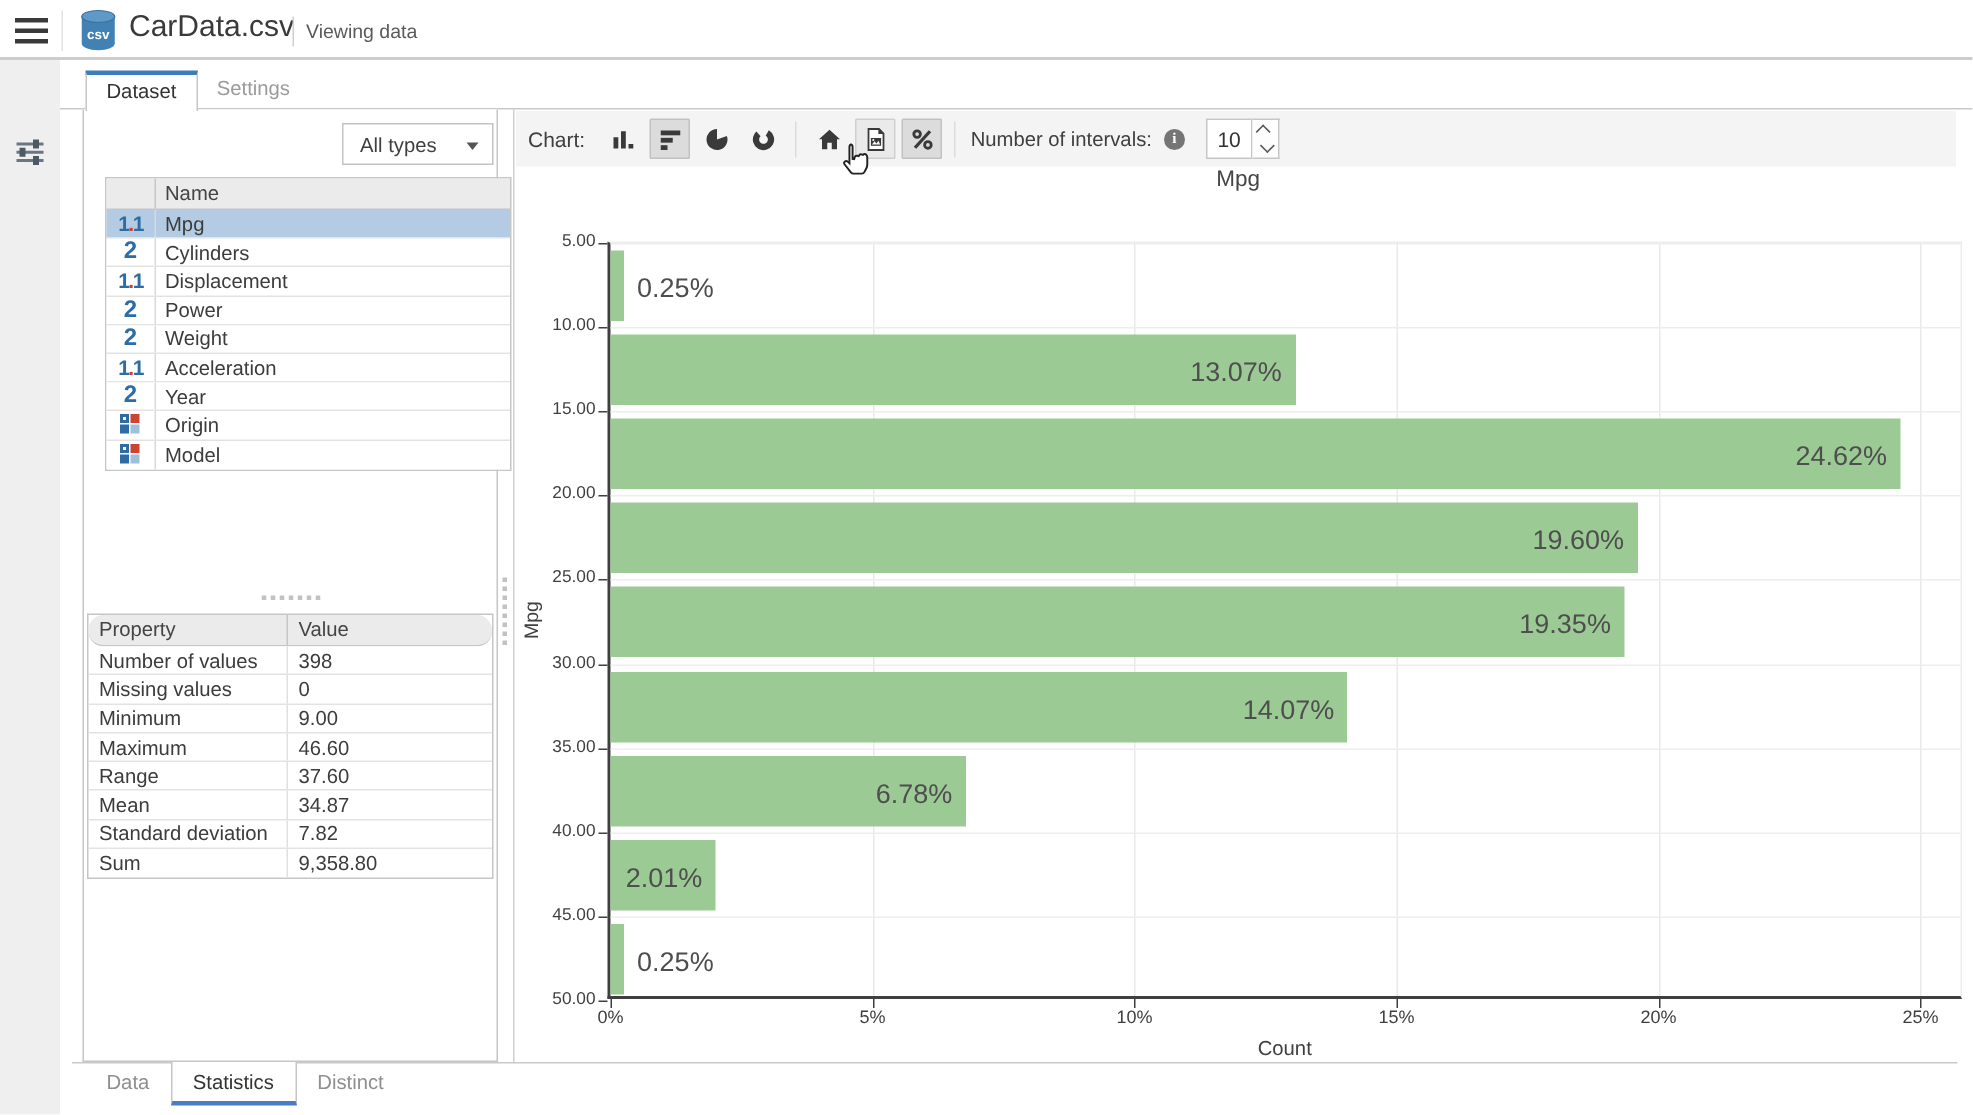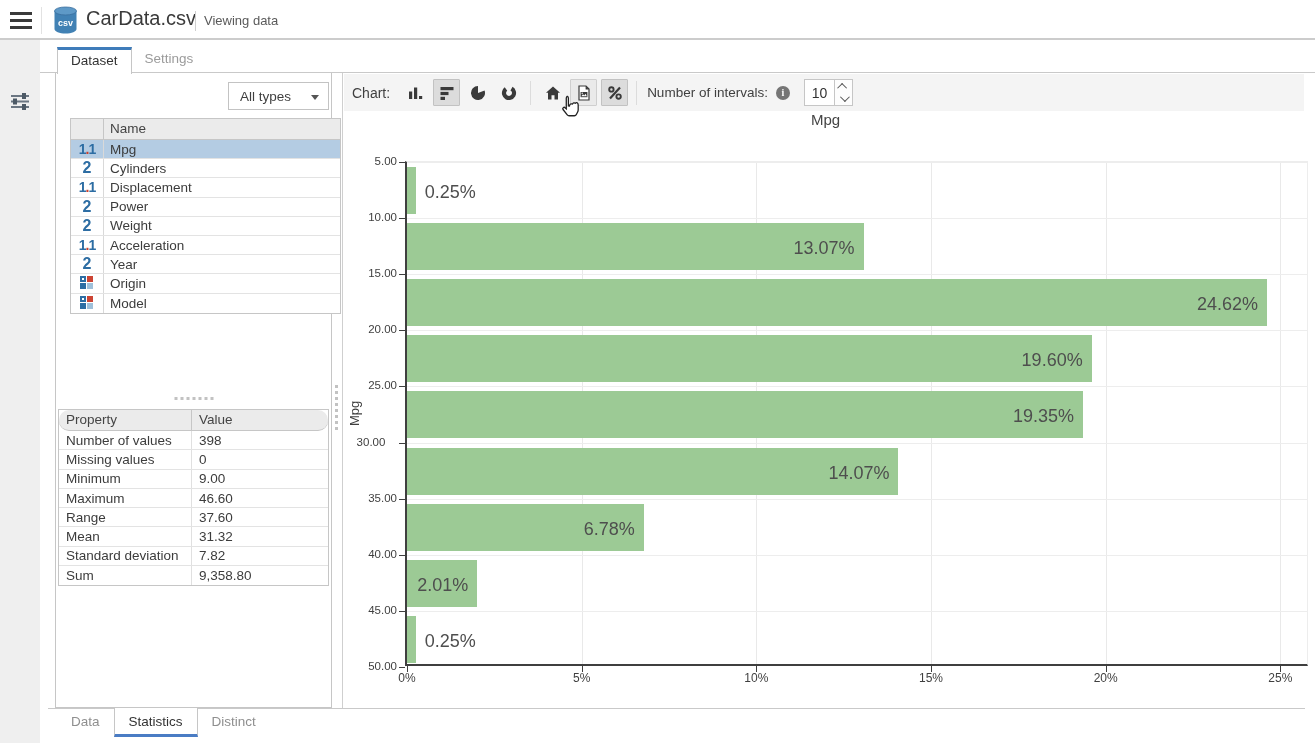--- a/index.html
+++ b/index.html
@@ -299,21 +299,21 @@
           <div class="stat-row">
             <div class="p">Maximum</div>
             <div class="v">46.60</div>
           </div>
           <div class="stat-row">
             <div class="p">Range</div>
             <div class="v">37.60</div>
           </div>
           <div class="stat-row">
             <div class="p">Mean</div>
-            <div class="v">31.32</div>
+            <div class="v">34.87</div>
           </div>
           <div class="stat-row">
             <div class="p">Standard deviation</div>
             <div class="v">7.82</div>
           </div>
           <div class="stat-row">
             <div class="p">Sum</div>
             <div class="v">9,358.80</div>
           </div>
         </div>
@@ -438,21 +438,21 @@
         <div class="ytick" style="top: 112.222px;"></div>
         <div class="ylab" style="top: 105.222px;">15.00</div>
         <div class="hgrid" style="top: 168.333px;"></div>
         <div class="ytick" style="top: 168.333px;"></div>
         <div class="ylab" style="top: 161.333px;">20.00</div>
         <div class="hgrid" style="top: 224.444px;"></div>
         <div class="ytick" style="top: 224.444px;"></div>
         <div class="ylab" style="top: 217.444px;">25.00</div>
         <div class="hgrid" style="top: 280.556px;"></div>
         <div class="ytick" style="top: 280.556px;"></div>
-        <div class="ylab" style="top: 273.556px; text-align: center;">30.00</div>
+        <div class="ylab" style="top: 273.556px;">30.00</div>
         <div class="hgrid" style="top: 336.667px;"></div>
         <div class="ytick" style="top: 336.667px;"></div>
         <div class="ylab" style="top: 329.667px;">35.00</div>
         <div class="hgrid" style="top: 392.778px;"></div>
         <div class="ytick" style="top: 392.778px;"></div>
         <div class="ylab" style="top: 385.778px;">40.00</div>
         <div class="hgrid" style="top: 448.889px;"></div>
         <div class="ytick" style="top: 448.889px;"></div>
         <div class="ylab" style="top: 441.889px;">45.00</div>
         <div class="ytick" style="top: 505px;"></div>
@@ -469,20 +469,21 @@
         <span class="bar-label" style="top: 244.444px; left: 666.94px; transform: translateX(-100%);">19.35%</span>
         <div class="bar" style="top: 285.556px; height: 47px; width: 491.497px; background: rgb(156, 202, 149);"></div>
         <span class="bar-label" style="top: 300.556px; left: 482.497px; transform: translateX(-100%);">14.07%</span>
         <div class="bar" style="top: 341.667px; height: 47px; width: 236.841px; background: rgb(156, 202, 149);"></div>
         <span class="bar-label" style="top: 356.667px; left: 227.841px; transform: translateX(-100%);">6.78%</span>
         <div class="bar" style="top: 397.778px; height: 47px; width: 70.2139px; background: rgb(156, 202, 149);"></div>
         <span class="bar-label" style="top: 412.778px; left: 61.2139px; transform: translateX(-100%);">2.01%</span>
         <div class="bar" style="top: 453.889px; height: 47px; width: 8.73308px; background: rgb(156, 202, 149);"></div>
         <span class="bar-label" style="top: 468.889px; left: 17.7331px;">0.25%</span>
       </div>
+    <div class="x-axis-title">Count</div>
   </div>
 
   <div class="bottom-line"></div>
   <div class="bottom-tabs" id="bottom-tabs">
       <div class="bottom-tab">Data</div>
       <div class="bottom-tab active">Statistics</div>
       <div class="bottom-tab">Distinct</div>
     </div>
 
   <div class="cursor-overlay">

